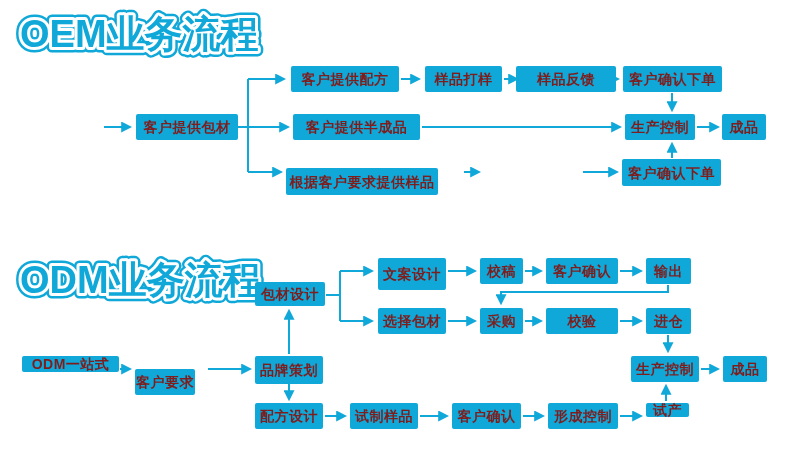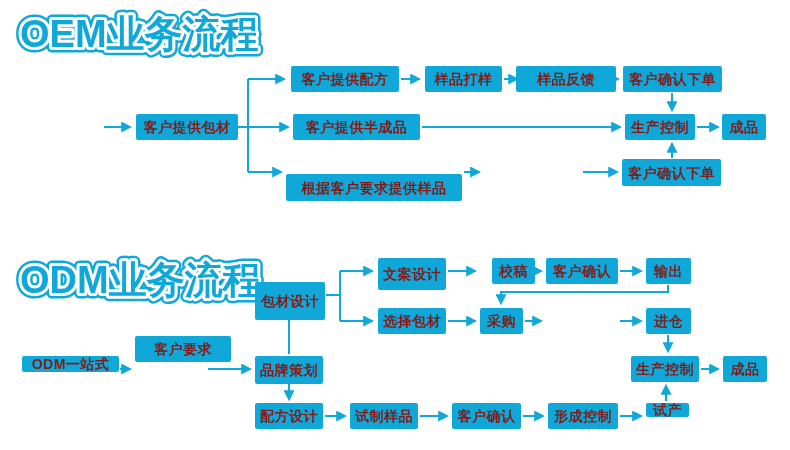--- a/index.html
+++ b/index.html
@@ -97,36 +97,37 @@
 
   <div class="node" style="left:291px;top:66px;width:108px;height:26px">客户提供配方</div>
   <div class="node" style="left:425px;top:66px;width:77px;height:26px">样品打样</div>
   <div class="node" style="left:516px;top:66px;width:100px;height:26px">样品反馈</div>
   <div class="node" style="left:623px;top:66px;width:99px;height:26px">客户确认下单</div>
 
   <div class="node" style="left:293px;top:114px;width:127px;height:26px">客户提供半成品</div>
   <div class="node" style="left:625px;top:114px;width:70px;height:26px">生产控制</div>
   <div class="node" style="left:722px;top:114px;width:44px;height:26px">成品</div>
 
-  <div class="node" style="left:286px;top:174px;width:176px;height:27px">根据客户要求提供样品</div>
+  <div class="node" style="left:286px;top:168px;width:152px;height:27px">根据客户要求提供样品</div>
   <div class="node" style="left:622px;top:159px;width:99px;height:27px">客户确认下单</div>
 
   <div class="node" style="left:378px;top:258px;width:68px;height:32px">文案设计</div>
-  <div class="node" style="left:492px;top:258px;width:43px;height:26px">校稿</div>
+  <div class="node" style="left:480px;top:258px;width:43px;height:26px">校稿</div>
   <div class="node" style="left:546px;top:258px;width:72px;height:26px">客户确认</div>
   <div class="node" style="left:646px;top:258px;width:45px;height:26px">输出</div>
 
-  <div class="node" style="left:255px;top:282px;width:70px;height:38px">包材设计</div>
+  <div class="node" style="left:255px;top:282px;width:70px;height:24px">包材设计</div>
 
   <div class="node" style="left:378px;top:308px;width:68px;height:26px">选择包材</div>
   <div class="node" style="left:480px;top:308px;width:43px;height:26px">采购</div>
+  <div class="node" style="left:546px;top:308px;width:72px;height:26px">校验</div>
   <div class="node" style="left:646px;top:308px;width:45px;height:26px">进仓</div>
 
   <div class="node" style="left:22px;top:356px;width:97px;height:16px">ODM一站式</div>
-  <div class="node" style="left:135px;top:336px;width:96px;height:26px">客户要求</div>
+  <div class="node" style="left:135px;top:369px;width:60px;height:26px">客户要求</div>
   <div class="node" style="left:255px;top:356px;width:68px;height:28px">品牌策划</div>
   <div class="node" style="left:631px;top:356px;width:68px;height:26px">生产控制</div>
   <div class="node" style="left:723px;top:356px;width:44px;height:26px">成品</div>
 
   <div class="node" style="left:350px;top:403px;width:68px;height:26px">试制样品</div>
   <div class="node" style="left:255px;top:403px;width:68px;height:26px">配方设计</div>
   <div class="node" style="left:452px;top:403px;width:69px;height:26px">客户确认</div>
   <div class="node" style="left:548px;top:403px;width:70px;height:26px">形成控制</div>
   <div class="node" style="left:646px;top:403px;width:43px;height:14px">试产</div>
 

